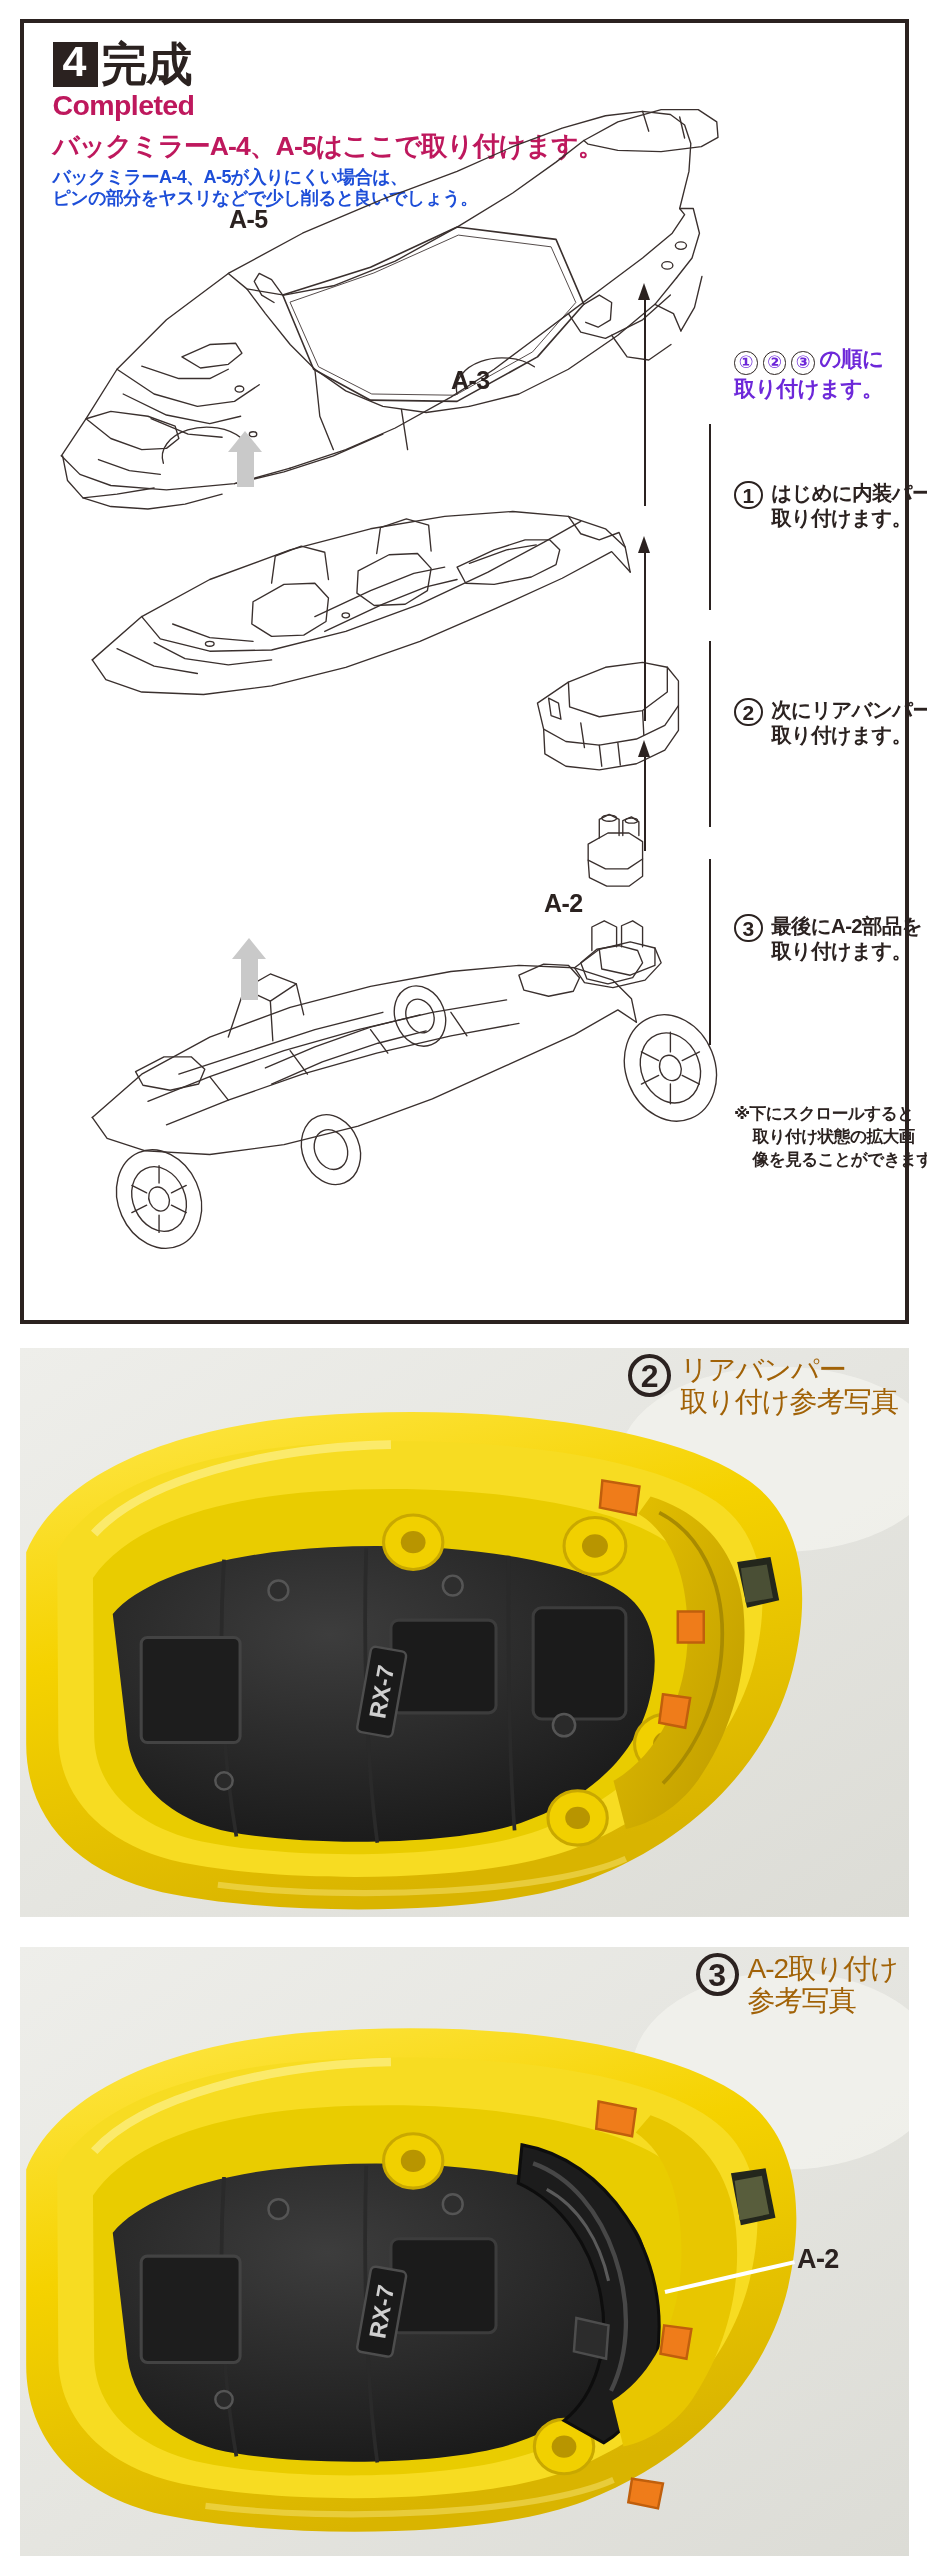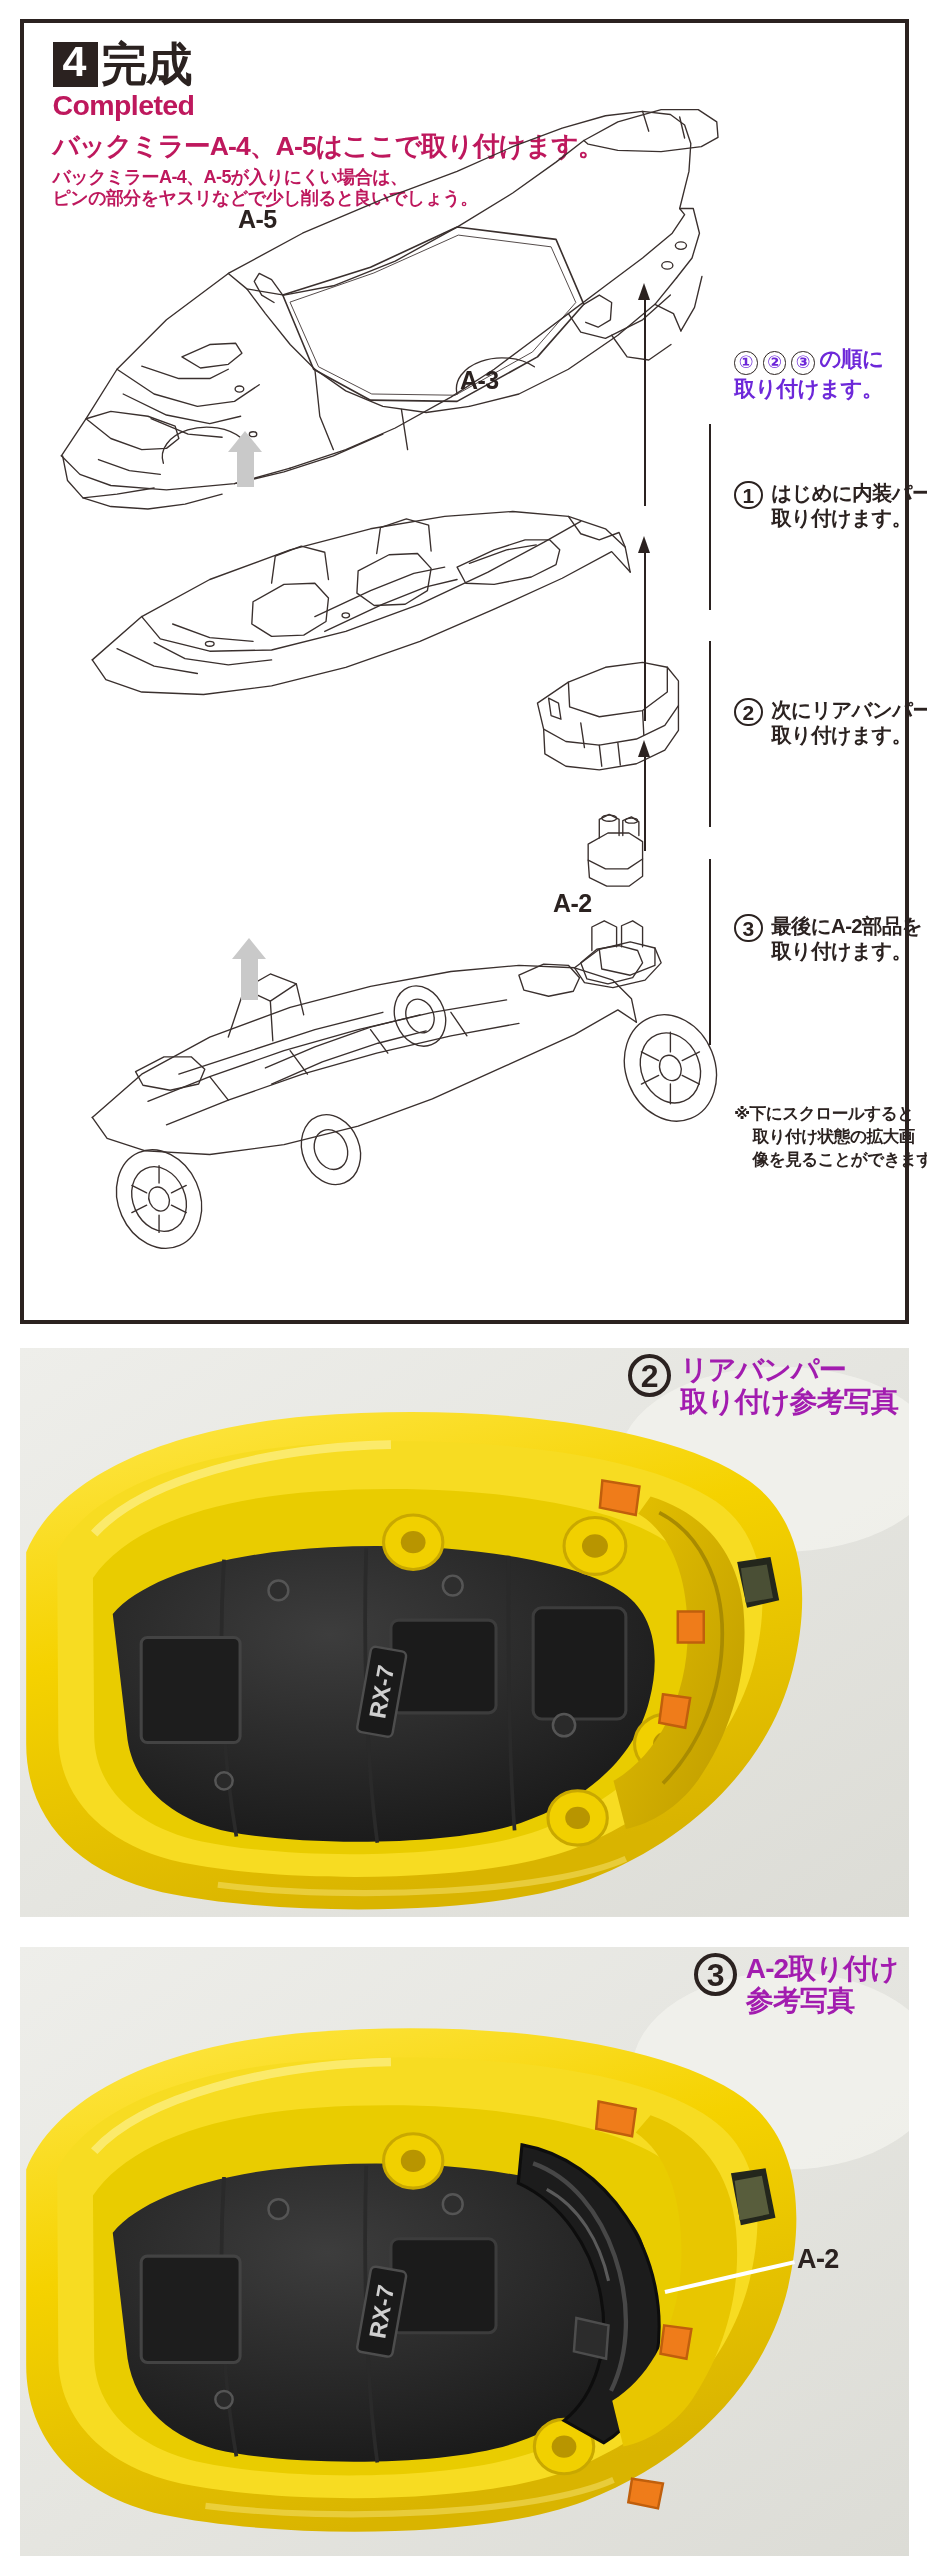--- a/index.html
+++ b/index.html
@@ -42,31 +42,30 @@
   .step-sub {
     font-size: 28.5px; font-weight: bold; color: #be185d;
     line-height: 31px; margin-top: 2.5px; letter-spacing: -0.6px;
   }
   .headline {
     font-size: 26.6px; font-weight: bold; color: #be185d;
     line-height: 30px; margin-top: 10px; letter-spacing: -0.9px;
     white-space: nowrap;
   }
   .subnote {
-    font-size: 18px; font-weight: bold; color: #be185d;
+    font-size: 18px; font-weight: bold; color: #1d4ed8;
     line-height: 21.6px; margin-top: 6.2px; letter-spacing: -0.6px;
   }
   .subnote div { white-space: nowrap; }
 
   
   .part-label {
     position: absolute;
     font-size: 25px; font-weight: bold; color: #2b2220;
     letter-spacing: -0.6px;
-    margin-left: 9px;
   }
   #lbl-a5 { left: 205px; top: 182px; }
   #lbl-a4 { left: 427px; top: 343px; }
   #lbl-a2 { left: 520px; top: 866px; }
 
   
   .divider-v {
     position: absolute;
     left: 685px;
     width: 1.9px;
@@ -154,21 +153,21 @@
   }
   .cap-num {
     flex: 0 0 auto;
     width: 43px; height: 43px;
     border: 4.3px solid #2b2220; border-radius: 50%;
     font-size: 32px; font-weight: bold; color: #2b2220;
     line-height: 36px; text-align: center;
     font-family: "Liberation Sans", sans-serif;
   }
   .cap-text {
-    font-size: 28px; font-weight: bold; color: #a21caf;
+    font-size: 28px; font-weight: normal; color: #a16207;
     line-height: 32px; letter-spacing: -0.9px; text-align: left;
   }
   .cap-text div { white-space: nowrap; }
 
   .photo-a2-label {
     position: absolute;
     left: 797px; top: 2244px;
     font-size: 27px; font-weight: bold; color: #2b2220;
     letter-spacing: -0.6px; z-index: 7;
   }

